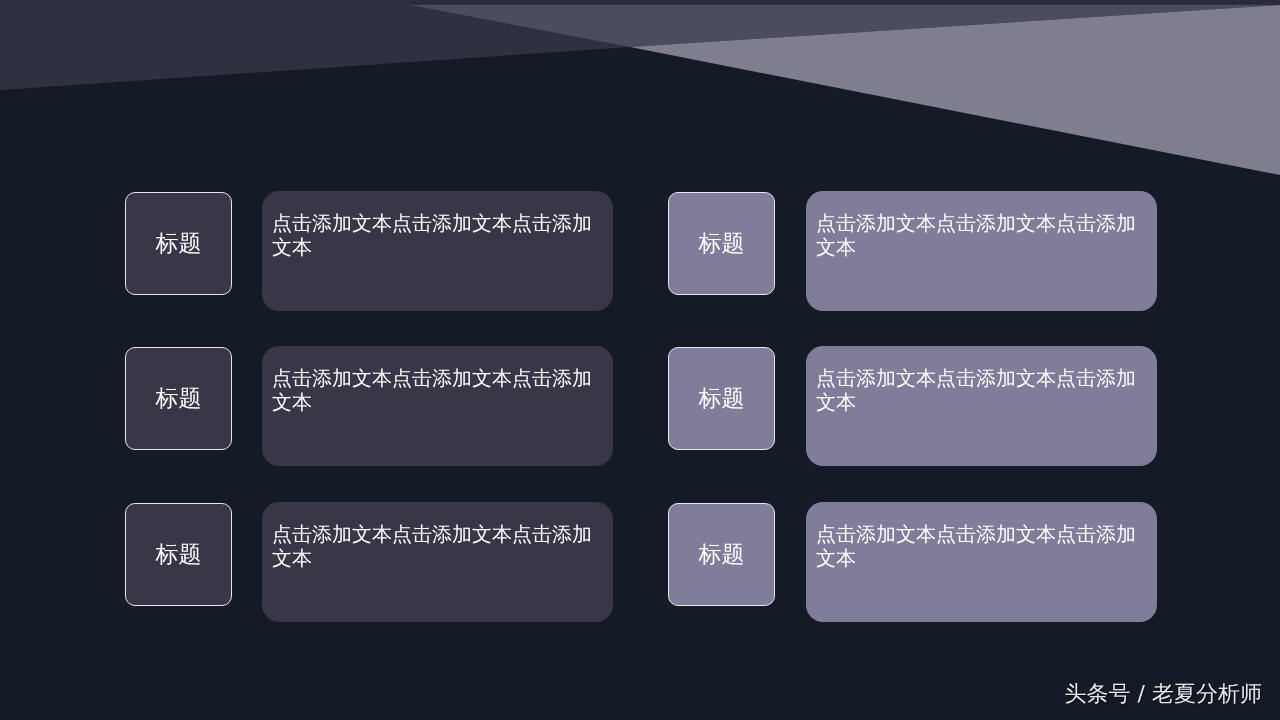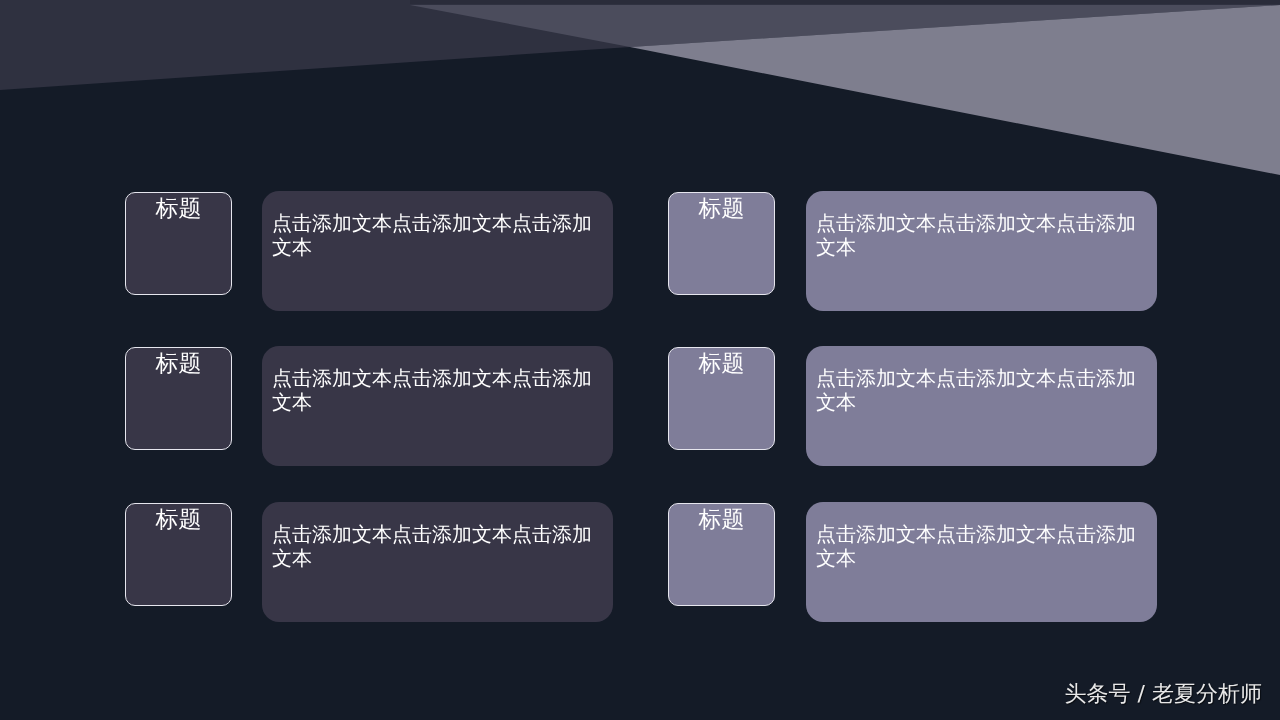--- a/index.html
+++ b/index.html
@@ -5,21 +5,21 @@
     html, body { margin: 0; padding: 0; }
     body {
       width: 1280px; height: 720px; overflow: hidden; position: relative;
       background: #141b27;
       font-family: "DejaVu Sans", "Liberation Sans", sans-serif;
     }
     .bg-svg { position: absolute; left: 0; top: 0; width: 1280px; height: 720px; }
     .title-box {
       position: absolute; width: 107px; height: 103px;
       border: 1px solid #e6e6ee; border-radius: 10px; box-sizing: border-box;
-      display: flex; justify-content: center;
+      display: flex; align-items: center; justify-content: center;
       color: #ffffff; font-size: 23px;
     }
     .text-box {
       position: absolute; height: 120px; border-radius: 17px;
       box-sizing: border-box; padding: 20px 10px 0 10px;
       color: #ffffff; font-size: 20px; line-height: 24px;
     }
     .left .title-box, .left .text-box { background: #383647; }
     .right .title-box, .right .text-box { background: #7f7d99; }
     .watermark {

